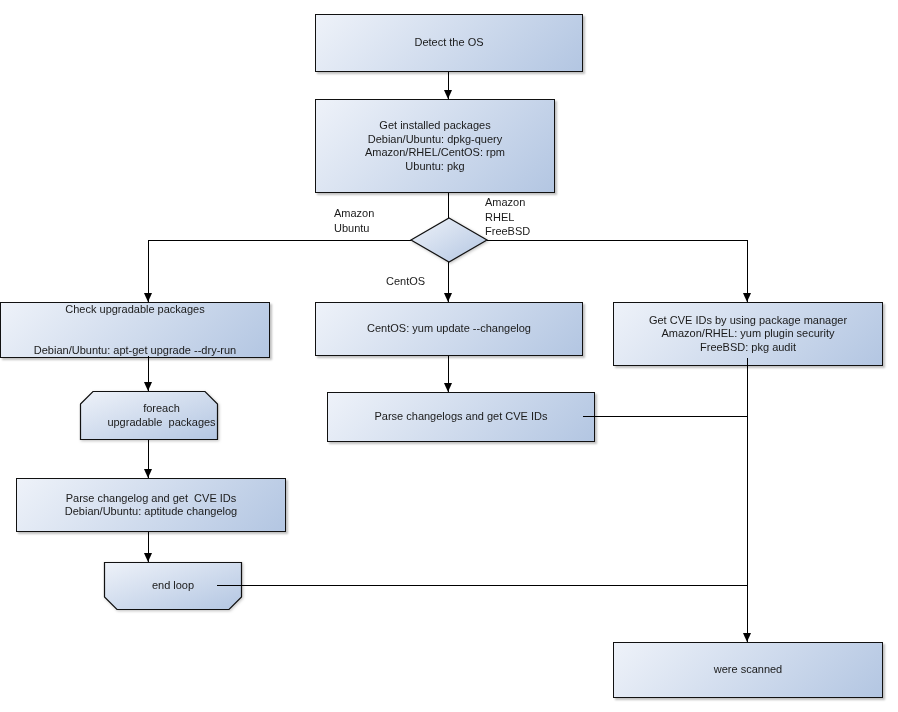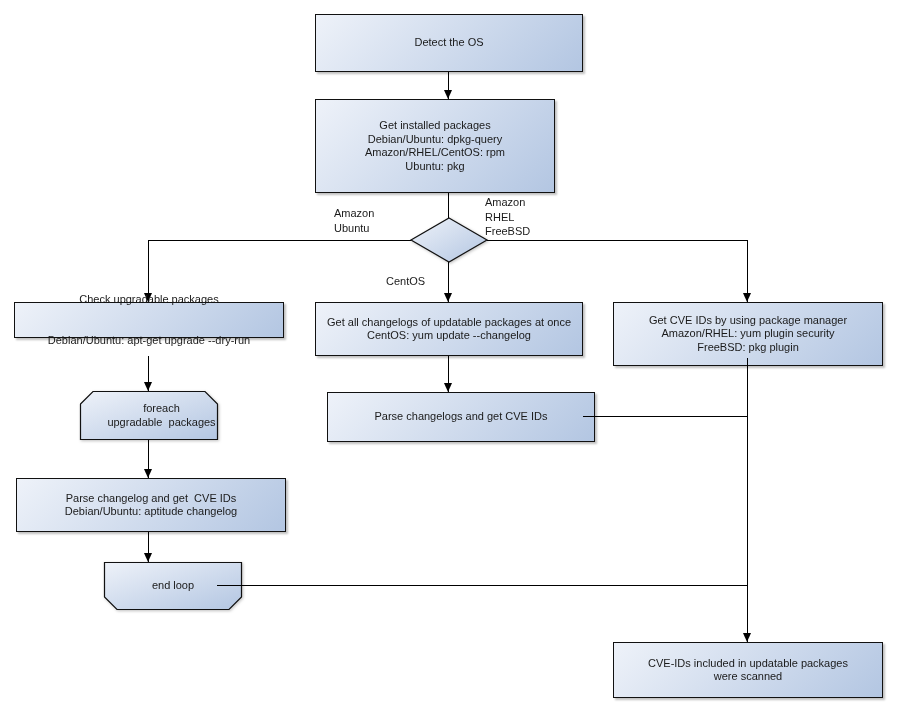--- a/index.html
+++ b/index.html
@@ -58,47 +58,45 @@
     <div class="line">Detect the OS</div>
   </div>
 
   <div class="node rect" style="left:315px; top:99px; width:240px; height:94px;">
     <div class="line">Get installed packages</div>
     <div class="line">Debian/Ubuntu: dpkg-query</div>
     <div class="line">Amazon/RHEL/CentOS: rpm</div>
     <div class="line">Ubuntu: pkg</div>
   </div>
 
-  <div class="node rect" style="left:14px; top:302px; width:270px; height:36px;gap:28px;">
+  <div class="node rect" style="left:0; top:302px; width:270px; height:56px;gap:28px;">
     <div class="line">Check upgradable packages</div>
     <div class="line">Debian/Ubuntu: apt-get upgrade --dry-run</div>
   </div>
 
   <div class="node rect" style="left:315px; top:302px; width:268px; height:54px;">
-    <div class="line">Get all changelogs of updatable packages at once</div>
     <div class="line">CentOS: yum update --changelog</div>
   </div>
 
   <div class="node rect" style="left:613px; top:302px; width:270px; height:64px;">
     <div class="line">Get CVE IDs by using package manager</div>
     <div class="line">Amazon/RHEL: yum plugin security</div>
-    <div class="line">FreeBSD: pkg plugin</div>
+    <div class="line">FreeBSD: pkg audit</div>
   </div>
 
   <div class="node rect" style="left:327px; top:392px; width:268px; height:50px;">
     <div class="line">Parse changelogs and get CVE IDs</div>
   </div>
 
   <div class="node rect" style="left:16px; top:478px; width:270px; height:54px;">
     <div class="line">Parse changelog and get  CVE IDs</div>
     <div class="line">Debian/Ubuntu: aptitude changelog</div>
   </div>
 
   <div class="node rect" style="left:613px; top:642px; width:270px; height:56px;">
-    <div class="line">CVE-IDs included in updatable packages</div>
     <div class="line">were scanned</div>
   </div>
 
   <div class="node shape-node" style="left:410px; top:217px; width:78px; height:46px;">
     <svg width="78" height="46" viewBox="0 0 78 46">
       <defs>
         <linearGradient id="gradDiamond" x1="0" y1="0" x2="1" y2="1">
           <stop offset="0" style="stop-color: var(--node-fill-start, #eef2f9)"></stop>
           <stop offset="1" style="stop-color: var(--node-fill-end, #b3c6e2)"></stop>
         </linearGradient>

